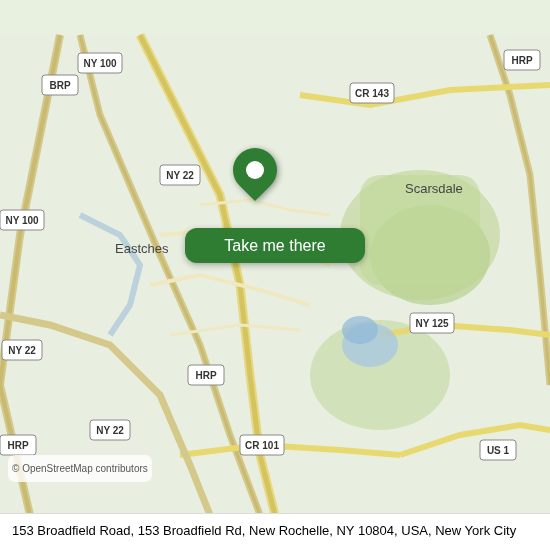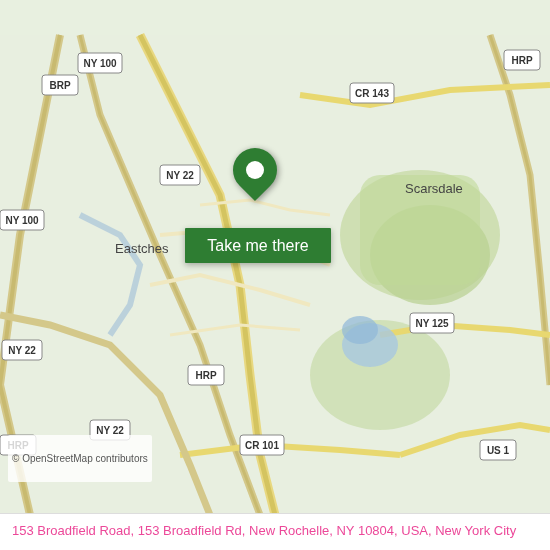--- a/index.html
+++ b/index.html
@@ -36,54 +36,54 @@
       background: white;
       padding: 8px 12px 10px 12px;
       display: flex;
       align-items: center;
       justify-content: space-between;
       border-top: 1px solid #ddd;
     }
 
     #address-text {
       font-size: 13px;
-      color: #ec4899;
+      color: #000000;
       flex: 1;
       line-height: 1.4;
     }
 
     #moovit-logo {
       display: flex;
       align-items: center;
       margin-left: 10px;
     }
 
     
     #osm-attribution {
       position: absolute;
       bottom: 68px;
       left: 8px;
       font-size: 10px;
       color: #555;
       background: rgba(255,255,255,0.8);
-      padding: 18px 4px;
-      border-radius: 2px;
+      padding: 8px 4px;
+      border-radius: 7px;
     }
 
     
     #take-me-there-btn {
       position: absolute;
       top: 228px;
       left: 185px;
-      width: 146px;
+      width: 180px;
       height: 35px;
       background-color: #2e7d32;
       color: white;
       border: none;
-      border-radius: 1px;
+      border-radius: 12px;
       font-size: 16px;
       font-weight: 500;
       cursor: pointer;
       display: flex;
       align-items: center;
       justify-content: center;
       box-shadow: 0 2px 6px rgba(0,0,0,0.3);
     }
 
     

